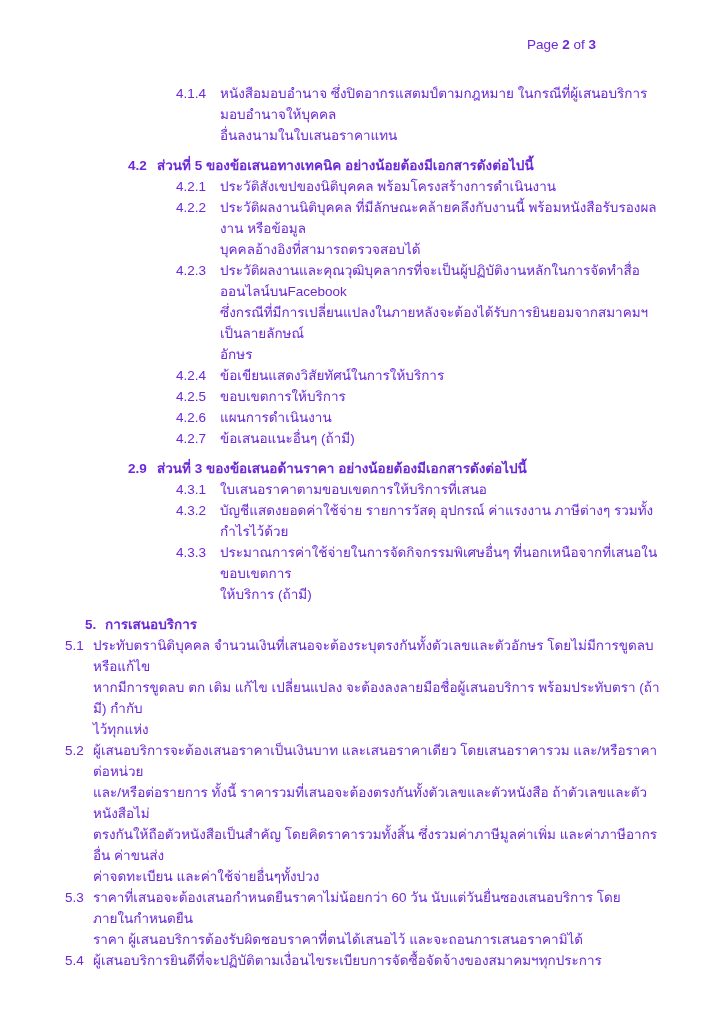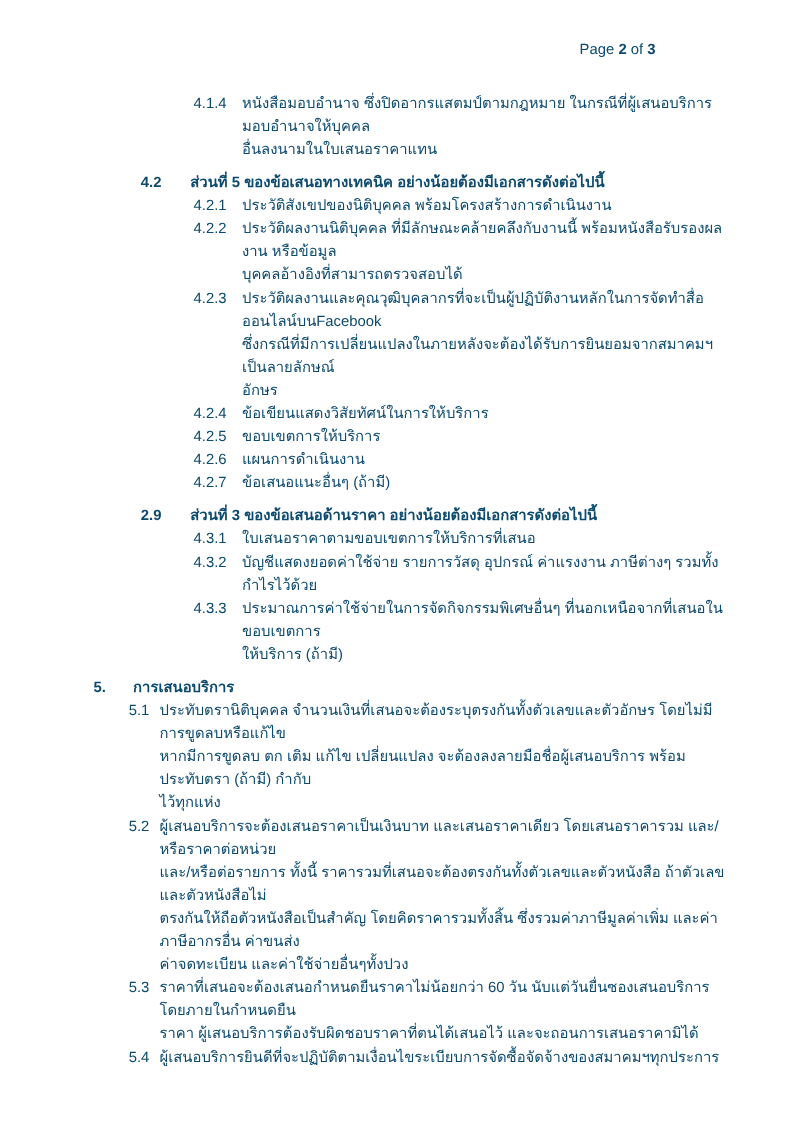--- a/index.html
+++ b/index.html
@@ -5,21 +5,21 @@
   html, body {
     margin: 0;
     padding: 0;
     background: #ffffff;
   }
   .page {
     position: relative;
     width: 660px;
     min-height: 1024px;
     background: #ffffff;
-    color: #0c4a6e;
+    color: #6d28d9;
     font-family: "Liberation Sans", sans-serif;
     font-size: 13.5px;
     line-height: 21px;
     box-sizing: border-box;
     overflow: hidden;
   }
   .page-header {
     padding: 34px 64px 0 0;
     text-align: right;
     font-size: 13.5px;
@@ -38,28 +38,28 @@
   }
   .block .lines {
     flex: 1 1 auto;
     min-width: 0;
   }
   .line {
     min-height: 21px;
     overflow-wrap: anywhere;
   }
   .bold { font-weight: bold; }
-  .gap1 { margin-top: 9px; gap: 16px; }
+  .gap1 { margin-top: 9px; }
 
   
   .lv-h1     { margin-left: 85px; }
   .lv-h1 .num     { width: 20px; }
   .lv-h2     { margin-left: 128px; }
   .lv-h2 .num     { width: 29px; }
-  .lv-item1  { margin-left: 117px; }
+  .lv-item1  { margin-left: 65px; }
   .lv-item1 .num  { width: 28px; }
   .lv-item2  { margin-left: 176px; }
   .lv-item2 .num  { width: 44px; }
 </style>
 </head>
 <body>
 
 <div class="page">
 
   <div class="page-header">

